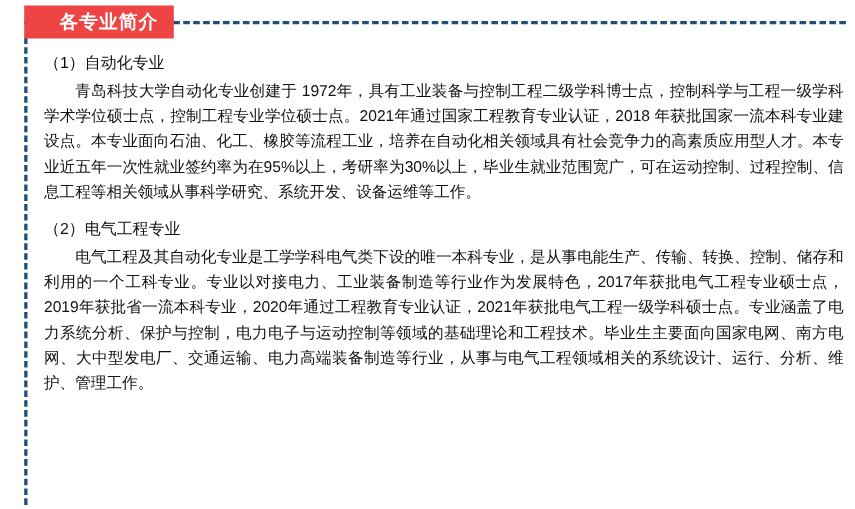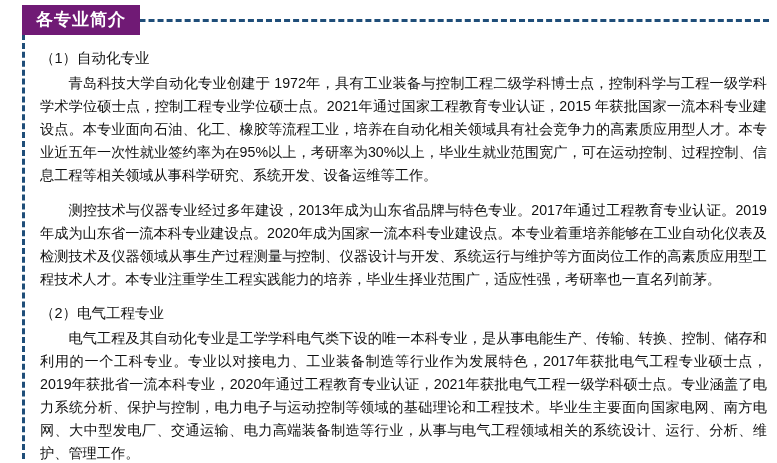--- a/index.html
+++ b/index.html
@@ -23,26 +23,26 @@
   .header {
     position: relative;
     height: 40px;
     display: flex;
     align-items: center;
     padding-left: 22px;
   }
   .title-tab {
     position: relative;
     z-index: 3;
-    background: #701a75;
+    background: #ef4444;
     color: #ffffff;
     font-size: 17px;
     font-weight: bold;
     letter-spacing: 1px;
-    padding: 5px 14px 6px 14px;
+    padding: 5px 14px 6px 32px;
     line-height: 1.15;
     white-space: nowrap;
   }
   .dashed-rule {
     position: absolute;
     left: 22px;
     right: 8px;
     top: 19px;
     border-top: 3px dashed #1f4e79;
     z-index: 1;
@@ -94,25 +94,24 @@
     <div class="dashed-rule"></div>
     <div class="title-tab">各专业简介</div>
   </div>
 
   <div class="left-accent"></div>
 
   <div class="content">
 
     <div class="section">
       <div class="section-heading">（1）自动化专业</div>
-      <p class="para">青岛科技大学自动化专业创建于 1972年，具有工业装备与控制工程二级学科博士点，控制科学与工程一级学科学术学位硕士点，控制工程专业学位硕士点。2021年通过国家工程教育专业认证，2015 年获批国家一流本科专业建设点。本专业面向石油、化工、橡胶等流程工业，培养在自动化相关领域具有社会竞争力的高素质应用型人才。本专业近五年一次性就业签约率为在95%以上，考研率为30%以上，毕业生就业范围宽广，可在运动控制、过程控制、信息工程等相关领域从事科学研究、系统开发、设备运维等工作。</p>
+      <p class="para">青岛科技大学自动化专业创建于 1972年，具有工业装备与控制工程二级学科博士点，控制科学与工程一级学科学术学位硕士点，控制工程专业学位硕士点。2021年通过国家工程教育专业认证，2018 年获批国家一流本科专业建设点。本专业面向石油、化工、橡胶等流程工业，培养在自动化相关领域具有社会竞争力的高素质应用型人才。本专业近五年一次性就业签约率为在95%以上，考研率为30%以上，毕业生就业范围宽广，可在运动控制、过程控制、信息工程等相关领域从事科学研究、系统开发、设备运维等工作。</p>
     </div>
 
     <div class="section">
-      <p class="para">测控技术与仪器专业经过多年建设，2013年成为山东省品牌与特色专业。2017年通过工程教育专业认证。2019年成为山东省一流本科专业建设点。2020年成为国家一流本科专业建设点。本专业着重培养能够在工业自动化仪表及检测技术及仪器领域从事生产过程测量与控制、仪器设计与开发、系统运行与维护等方面岗位工作的高素质应用型工程技术人才。本专业注重学生工程实践能力的培养，毕业生择业范围广，适应性强，考研率也一直名列前茅。</p>
     </div>
 
     <div class="section">
       <div class="section-heading">（2）电气工程专业</div>
       <p class="para">电气工程及其自动化专业是工学学科电气类下设的唯一本科专业，是从事电能生产、传输、转换、控制、储存和利用的一个工科专业。专业以对接电力、工业装备制造等行业作为发展特色，2017年获批电气工程专业硕士点，2019年获批省一流本科专业，2020年通过工程教育专业认证，2021年获批电气工程一级学科硕士点。专业涵盖了电力系统分析、保护与控制，电力电子与运动控制等领域的基础理论和工程技术。毕业生主要面向国家电网、南方电网、大中型发电厂、交通运输、电力高端装备制造等行业，从事与电气工程领域相关的系统设计、运行、分析、维护、管理工作。</p>
     </div>
 
   </div>
 </div>
 

